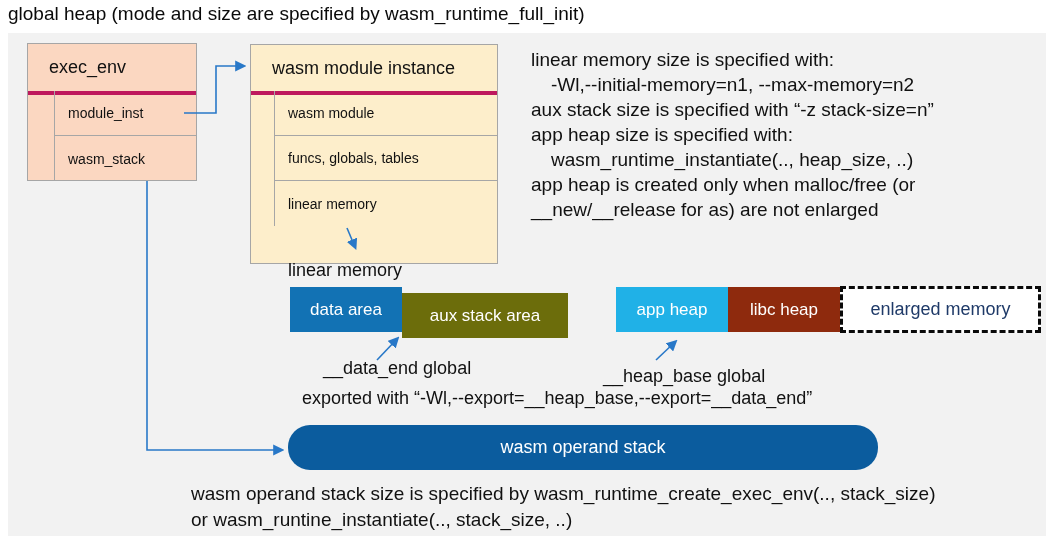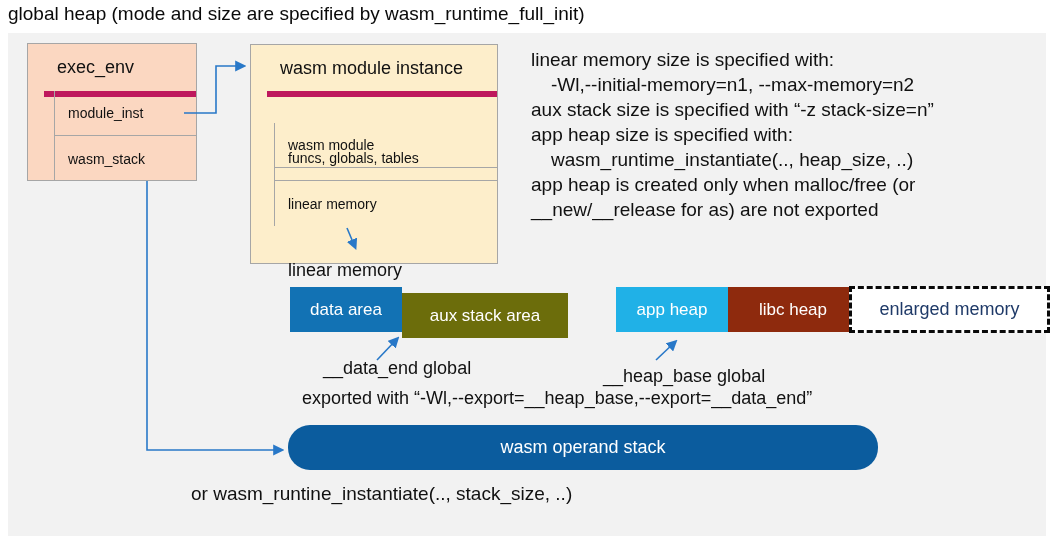--- a/index.html
+++ b/index.html
@@ -7,36 +7,36 @@
     position:relative; width:1054px; height:547px;
     font-family:"Liberation Sans","DejaVu Sans",sans-serif;
     color:#111; overflow:hidden; background:#ffffff;
   }
   .abs { position:absolute; }
   #title { left:8px; top:3px; font-size:19px; color:#0a0a0a; }
   #panel { left:8px; top:33px; width:1038px; height:503px; background:#f2f2f2; }
 
   
   .struct { position:absolute; border:1px solid #a6a6a6; box-sizing:border-box; }
-  .struct .hdr { position:absolute; left:0; right:0; top:0; border-bottom:6px solid #be185d;
-                 display:flex; align-items:center; padding-left:13px; font-size:18px;margin-left:16px; }
+  .struct .hdr { position:absolute; left:0; right:0; top:0; border-bottom:4px solid #be185d;
+                 display:flex; align-items:center; padding-left:21px; font-size:18px; }
   .struct .row { position:absolute; right:0; border-left:1px solid #a6a6a6; border-bottom:1px solid #a6a6a6;
                  display:flex; align-items:center; padding-left:13px; font-size:14px; box-sizing:border-box; }
   .struct .row.last { border-bottom:none; }
 
   #exec-env { left:27px; top:43px; width:170px; height:138px; }
   #exec-env .hdr { height:47px; }
   #exec-env .row { left:26px; height:45px; }
   #exec-env .row.r0 { top:47px; }
   #exec-env .row.r1 { top:92px; }
 
   #mod-inst { left:250px; top:44px; width:248px; height:220px; }
   #mod-inst .hdr { height:46px; }
   #mod-inst .row { left:23px; height:45px; }
-  #mod-inst .row.r0 { top:46px;margin-top:32px; }
+  #mod-inst .row.r0 { top:46px; }
   #mod-inst .row.r1 { top:91px; }
   #mod-inst .row.r2 { top:136px; }
 
   
   #notes-right { left:531px; top:47px; width:515px; font-size:19px; line-height:25px; }
   #notes-right .indent { padding-left:20px; }
 
   
   #lm-label { left:288px; top:260px; font-size:18px; }
   #membar { left:290px; top:287px; height:52px; display:flex;border-radius:22px; }
@@ -85,38 +85,39 @@
     <div class="row r2 last">linear memory</div>
   </div>
 
   <div class="abs" id="notes-right">
     <div>linear memory size is specified with:</div>
     <div class="indent">-Wl,--initial-memory=n1, --max-memory=n2</div>
     <div>aux stack size is specified with “-z stack-size=n”</div>
     <div>app heap size is specified with:</div>
     <div class="indent">wasm_runtime_instantiate(.., heap_size, ..)</div>
     <div>app heap is created only when malloc/free (or</div>
-    <div>__new/__release for as) are not exported</div>
+    <div>__new/__release for as) are not enlarged</div>
   </div>
 
   <div class="abs" id="lm-label">linear memory</div>
   <div class="abs" id="membar">
     <div class="seg s0" style="background-color: rgb(18, 114, 180);">data area</div>
     <div class="seg s1" style="background-color: rgb(108, 109, 11);">aux stack area</div>
     <div class="seg s2" style="background-color: rgb(32, 177, 231);">app heap</div>
-    <div class="seg s3" style="background-color: rgb(142, 42, 13); padding-left: 9px;">libc heap</div>
+    <div class="seg s3" style="background-color: rgb(142, 42, 13);">libc heap</div>
     <div class="seg enlarged">enlarged memory</div>
   </div>
 
   <div class="ann" id="ann-data-end">__data_end global</div>
   <div class="ann" id="ann-heap-base">__heap_base global</div>
   <div class="ann" id="ann-exported">exported with “-Wl,--export=__heap_base,--export=__data_end”</div>
 
   <div class="abs" id="opstack" style="background-color: rgb(11, 92, 158);">wasm operand stack</div>
   <div class="abs" id="opnote">
+    <div>wasm operand stack size is specified by wasm_runtime_create_exec_env(.., stack_size)</div>
     <div>or wasm_runtine_instantiate(.., stack_size, ..)</div>
   </div>
 
   <svg class="abs" id="arrows" viewBox="0 0 1054 547" xmlns="http://www.w3.org/2000/svg">
     <defs>
       <marker id="ah" viewBox="0 0 10 10" refX="7" refY="5" markerWidth="7" markerHeight="7" orient="auto-start-reverse">
         <path d="M0,0 L10,5 L0,10 z" style="fill:var(--arrow,#2878c8); stroke:none;"></path>
       </marker>
     </defs>
     <path d="M184 113 L216 113 L216 66 L243 66" marker-end="url(#ah)"></path>

